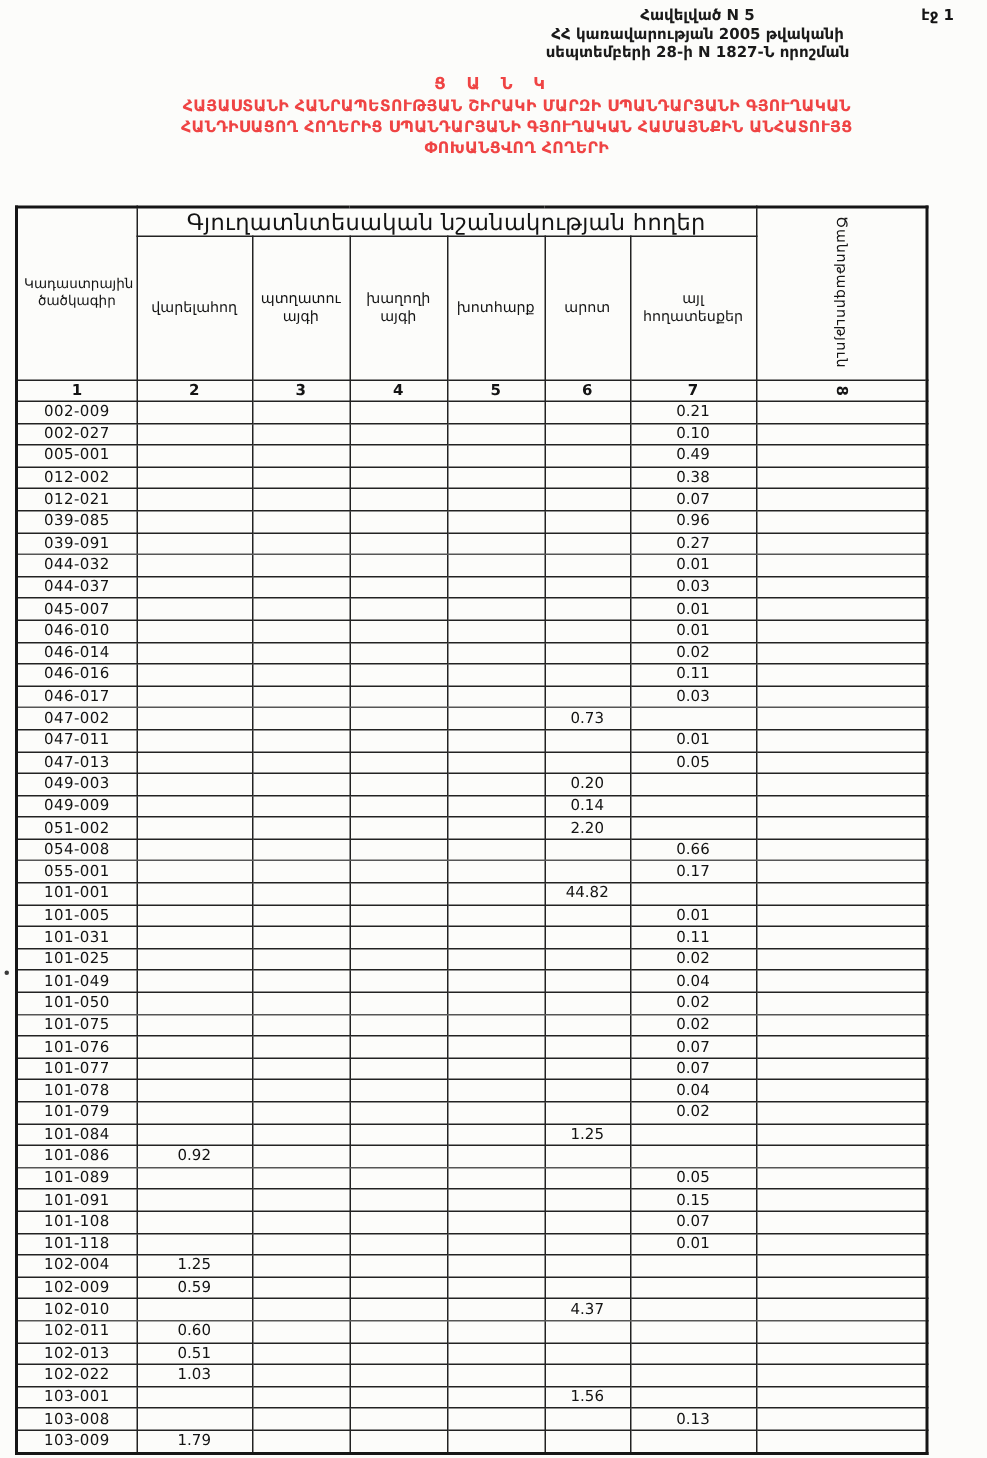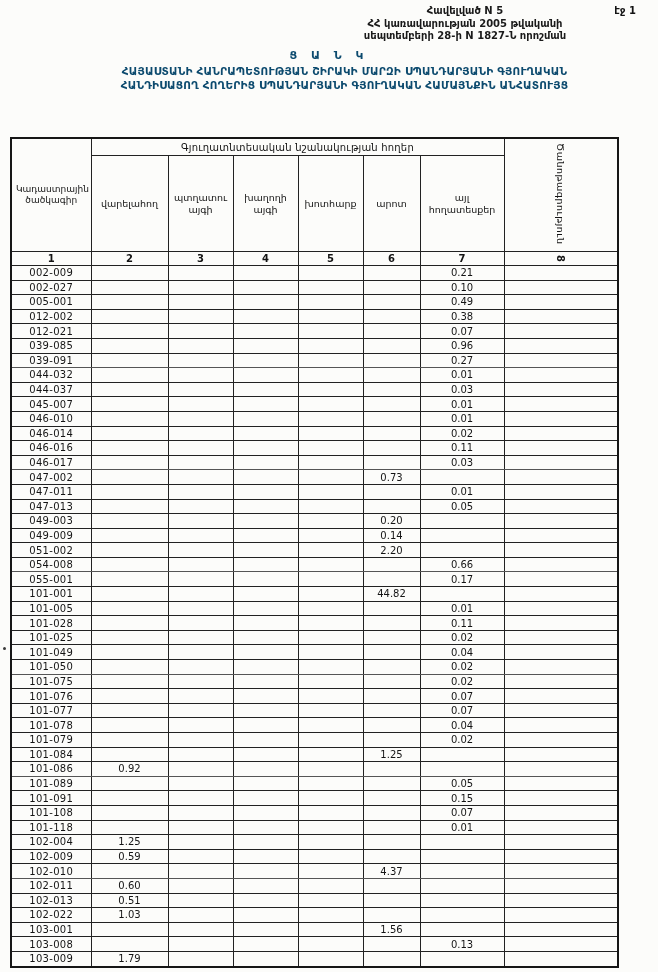--- a/index.html
+++ b/index.html
@@ -20,41 +20,41 @@
     color:#1a1a1a;
   }
   .page-num {
     position:absolute; top:5px; right:22px;
     font-weight:bold; font-size:10px;
   }
 
   
   .title {
     position:absolute; top:49px; left:0; width:100%;
-    text-align:center; font-weight:bold; color:#0c4a6e;
+    text-align:center; font-weight:bold; color:#ef4444;
   }
   .title-word { font-size:11px; letter-spacing:5px; margin-bottom:3px; }
   .title-line { font-size:10.5px; line-height:13.8px; letter-spacing:0.2px;padding-left:31px; }
 
   
   table.doc-table {
     position:absolute; top:137px; left:10px;
     width:607px; table-layout:fixed;
     border-collapse:collapse;
     border:2px solid #161616;
     font-size:10px;
   }
   .doc-table th, .doc-table td {
     border:1px solid #222;
     padding:0; margin:0;
     text-align:center; vertical-align:middle;
     font-weight:normal; overflow:hidden;
     white-space:nowrap;
   }
-  th.group-hdr { height:16px; font-size:10px; letter-spacing:0.2px;margin-top:38px; }
+  th.group-hdr { height:16px; font-size:15px; letter-spacing:0.2px;margin-top:38px; }
   th.sub-hdr   { height:95px; font-size:9.5px; line-height:11.5px; white-space:normal; padding:0 3px; }
   th.code-hdr  { font-size:9px; line-height:11px; white-space:normal; padding:0 4px; }
   th.note-hdr  { }
   .vert-text {
     writing-mode:vertical-rl;
     display:inline-block;
     font-size:9.5px; letter-spacing:0.5px;
     max-height:118px;
   }
   tr.num-row td { height:13px; font-weight:bold; font-size:10px; }
@@ -82,20 +82,21 @@
     <div class="appendix-line">ՀՀ կառավարության 2005 թվականի</div>
     <div class="appendix-line">սեպտեմբերի 28-ի N 1827-Ն որոշման</div>
   </div>
 
   <div class="page-num">էջ 1</div>
 
   <div class="title">
     <div class="title-word">Ց Ա Ն Կ</div>
     <div class="title-line">ՀԱՅԱՍՏԱՆԻ ՀԱՆՐԱՊԵՏՈՒԹՅԱՆ  ՇԻՐԱԿԻ  ՄԱՐԶԻ ՍՊԱՆԴԱՐՅԱՆԻ ԳՅՈՒՂԱԿԱՆ</div>
     <div class="title-line">ՀԱՆԴԻՍԱՑՈՂ ՀՈՂԵՐԻՑ  ՍՊԱՆԴԱՐՅԱՆԻ ԳՅՈՒՂԱԿԱՆ ՀԱՄԱՅՆՔԻՆ ԱՆՀԱՏՈՒՅՑ</div>
+    <div class="title-line">ՓՈԽԱՆՑՎՈՂ  ՀՈՂԵՐԻ</div>
   </div>
 
   <table class="doc-table">
     <colgroup>
       <col style="width:80px">
         <col style="width:77px">
         <col style="width:65px">
         <col style="width:65px">
       <col style="width:65px">
         <col style="width:57px">
@@ -364,21 +365,21 @@
           <td>101-005</td>
           <td></td>
           <td></td>
           <td></td>
           <td></td>
           <td></td>
           <td>0.01</td>
           <td></td>
         </tr>
         <tr>
-          <td>101-028</td>
+          <td>101-031</td>
           <td></td>
           <td></td>
           <td></td>
           <td></td>
           <td></td>
           <td>0.11</td>
           <td></td>
         </tr>
         <tr>
           <td>101-025</td>

